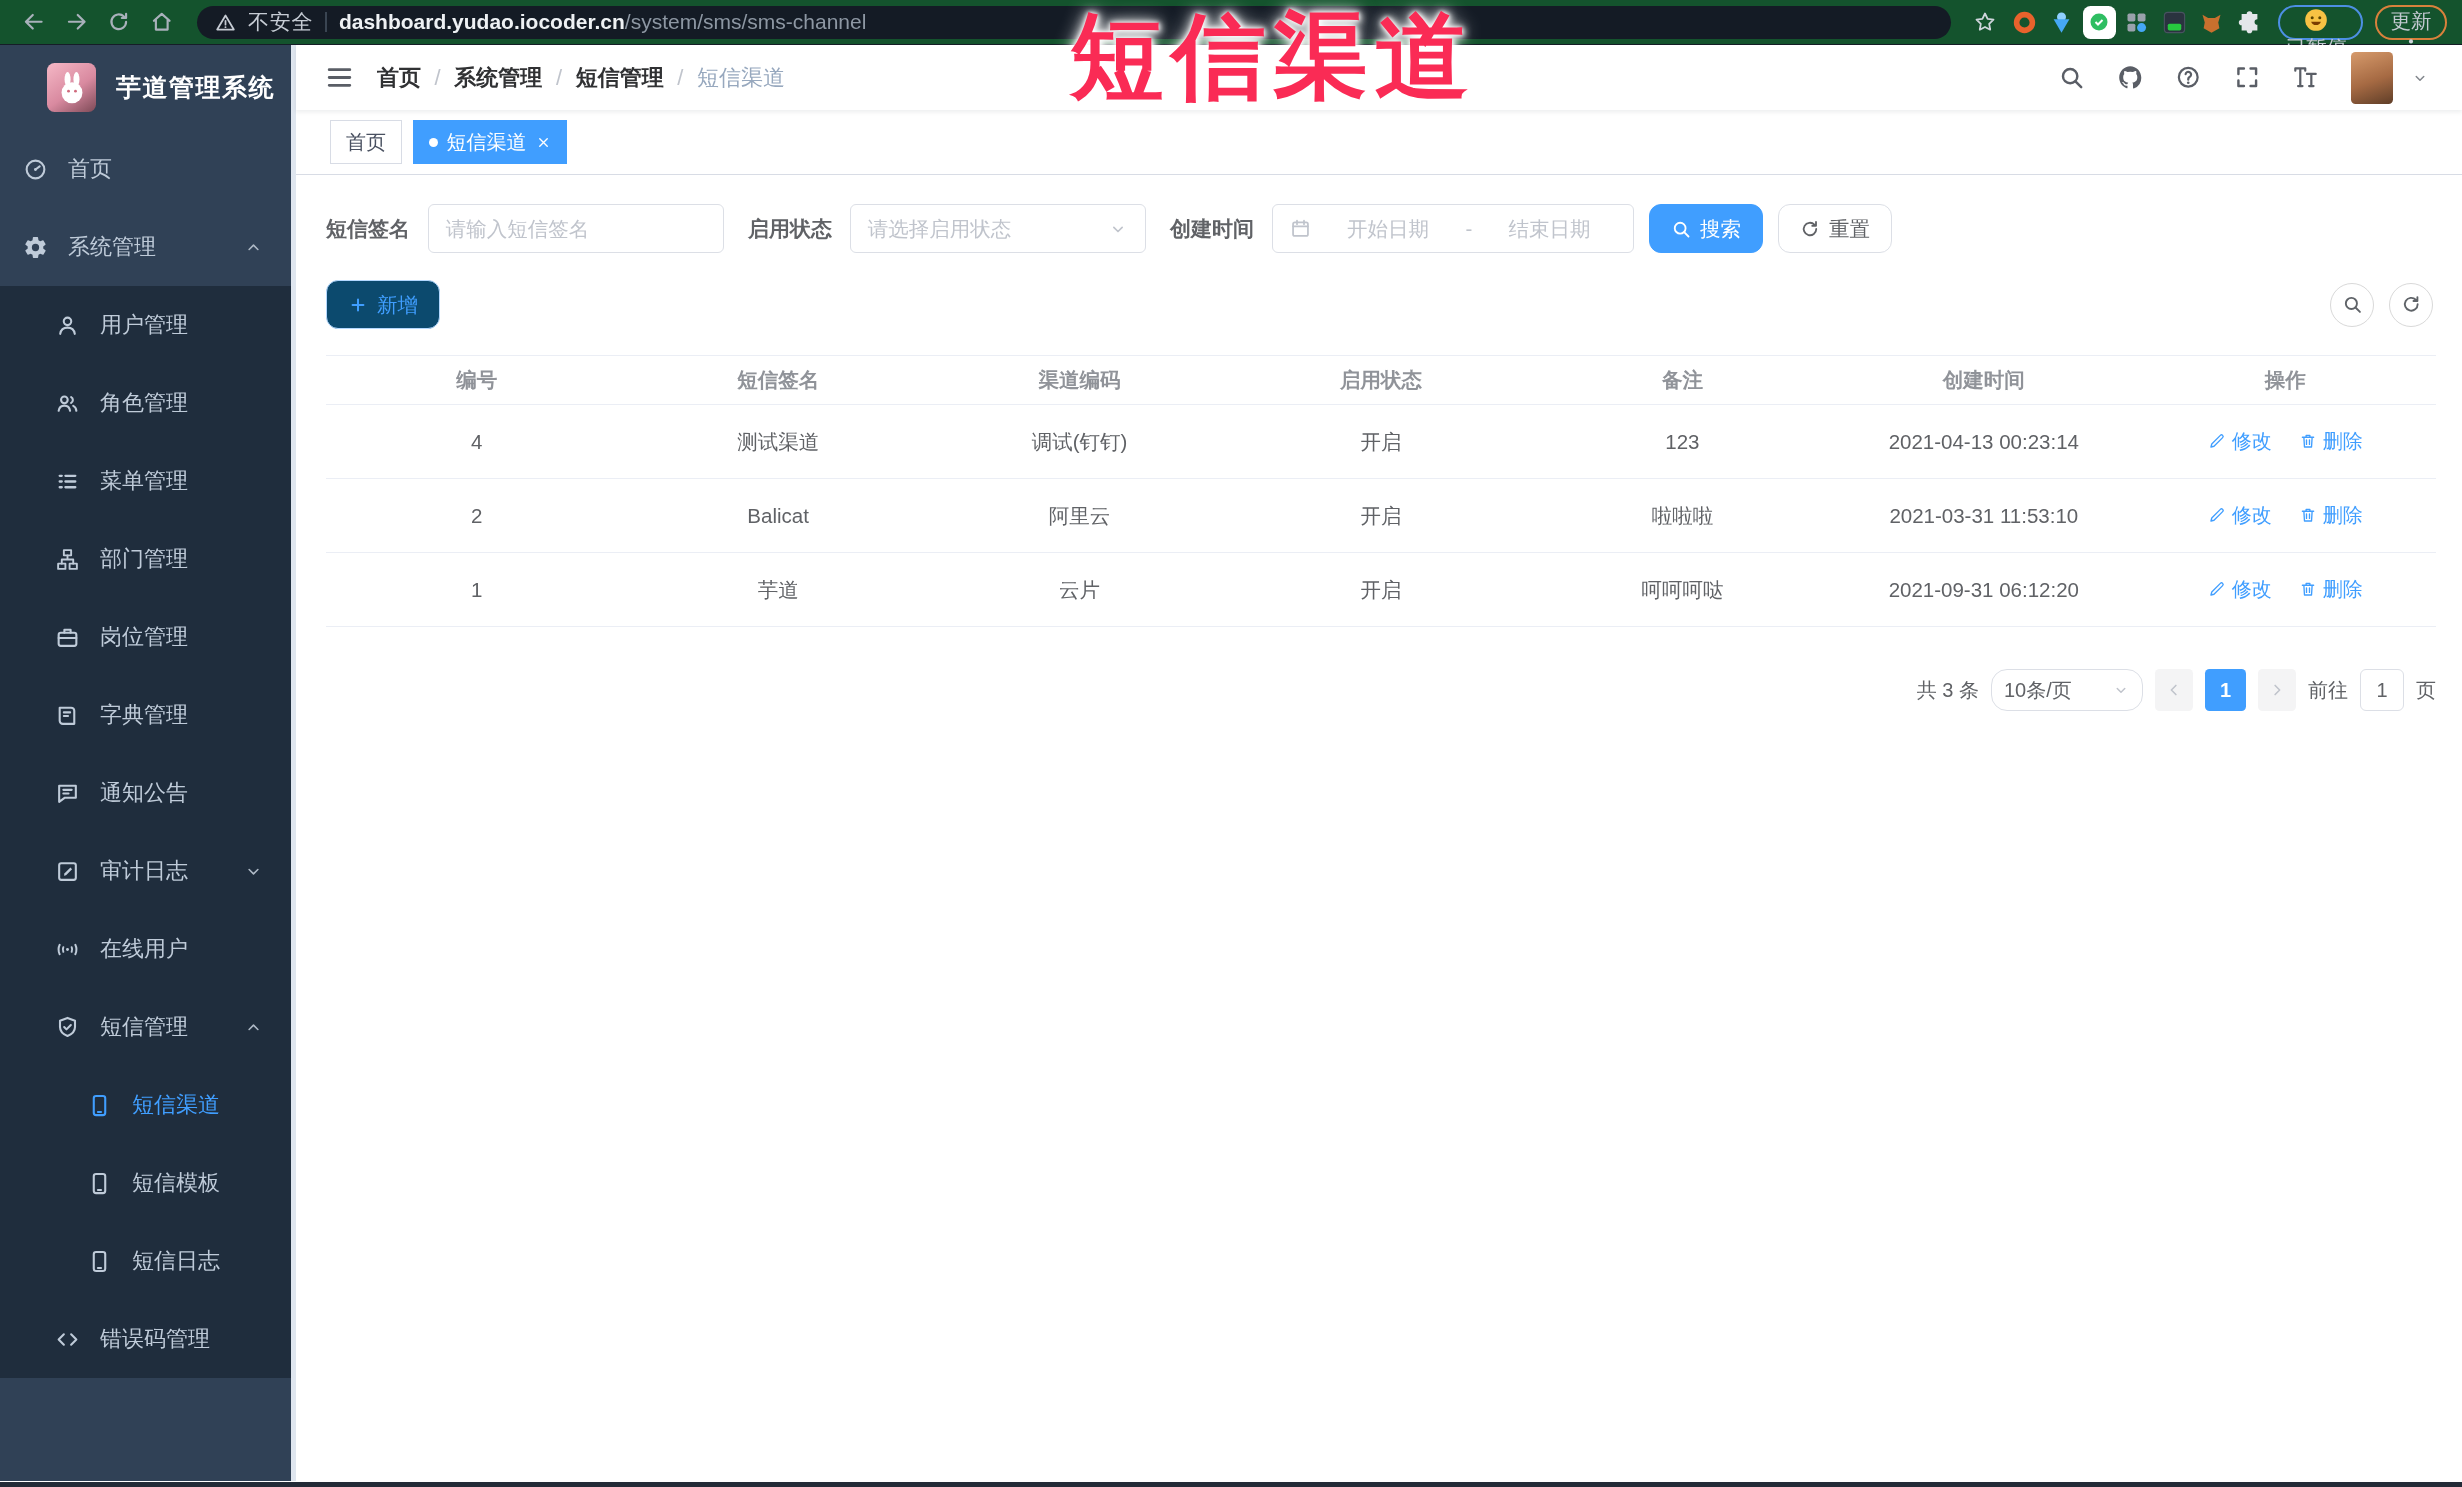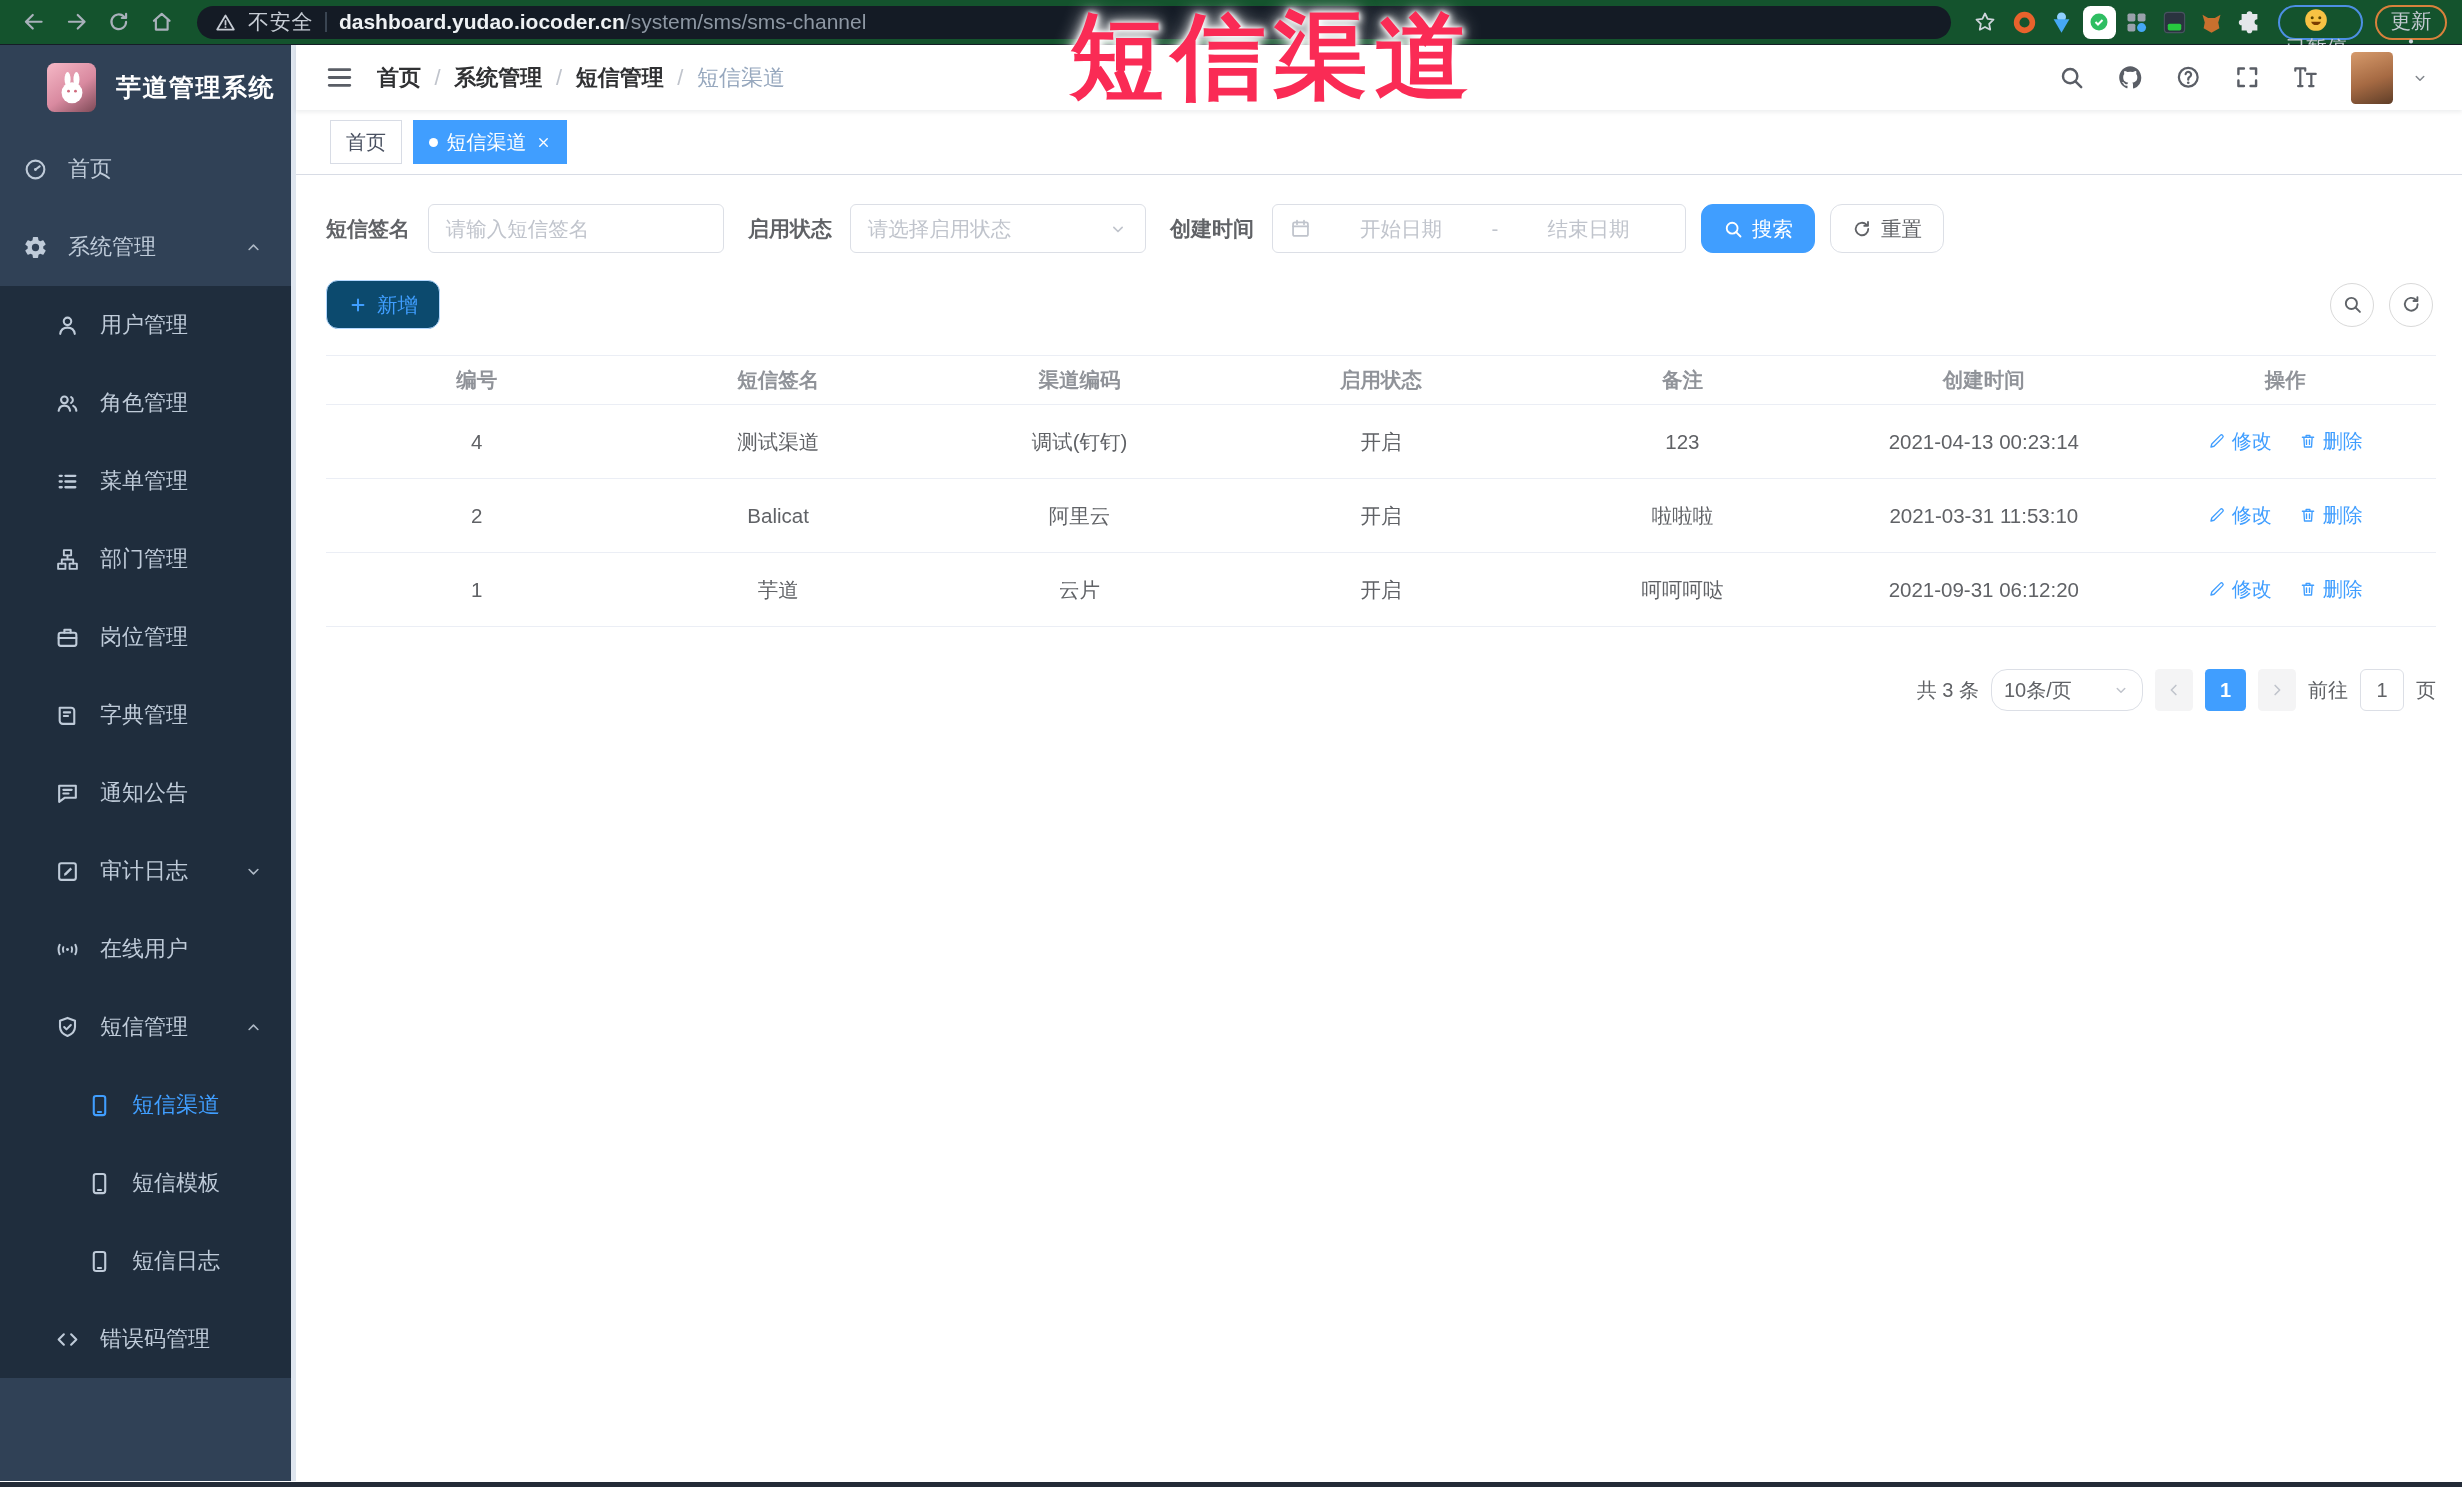--- a/index.html
+++ b/index.html
@@ -67,21 +67,21 @@
   .tag .dot { width:9px; height:9px; border-radius:50%; background:#fff; }
   .tag .i { font-size:15px; color:#fff; }
 
   
   .content { padding:29px 26px 0 30px; }
   .filters { display:flex; align-items:center; }
   .f-label { font-size:21px; font-weight:700; color:#606266; margin-right:18px; white-space:nowrap; }
   .fbox { width:296px; height:49px; border:1.5px solid #dcdfe6; border-radius:6px; background:#fff; display:flex; align-items:center; padding:0 16.7px; font-size:20.5px; color:#c0c4cc; margin-right:24px; }
   .fbox.select { justify-content:space-between; }
   .fbox .caret { font-size:20px; color:#c0c4cc; }
-  .fbox.daterange { width:414px; gap:10.6px; margin-right:15px; }
+  .fbox.daterange { width:362px; gap:10.6px; margin-right:15px; }
   .fbox.daterange .cal { font-size:21px; color:#c0c4cc; }
   .dr-part { flex:1; text-align:center; }
   .dr-sep { color:#c0c4cc; }
   .btn { height:49px; display:inline-flex; align-items:center; gap:9px; border-radius:12px; font-size:20.5px; padding:0 21px; white-space:nowrap; }
   .btn .i { font-size:20px; }
   .btn.primary { background:#409EFF; color:#fff; border:1.5px solid #409EFF; }
   .btn.plain-default { background:#fff; color:#606266; border:1.5px solid #dcdfe6; margin-left:15px; }
   .btn.plain-primary { background:#0c4a6e; color:#409EFF; border:1.5px solid #b3d8ff; }
 
   .toolbar { margin-top:27px; display:flex; align-items:center; }

